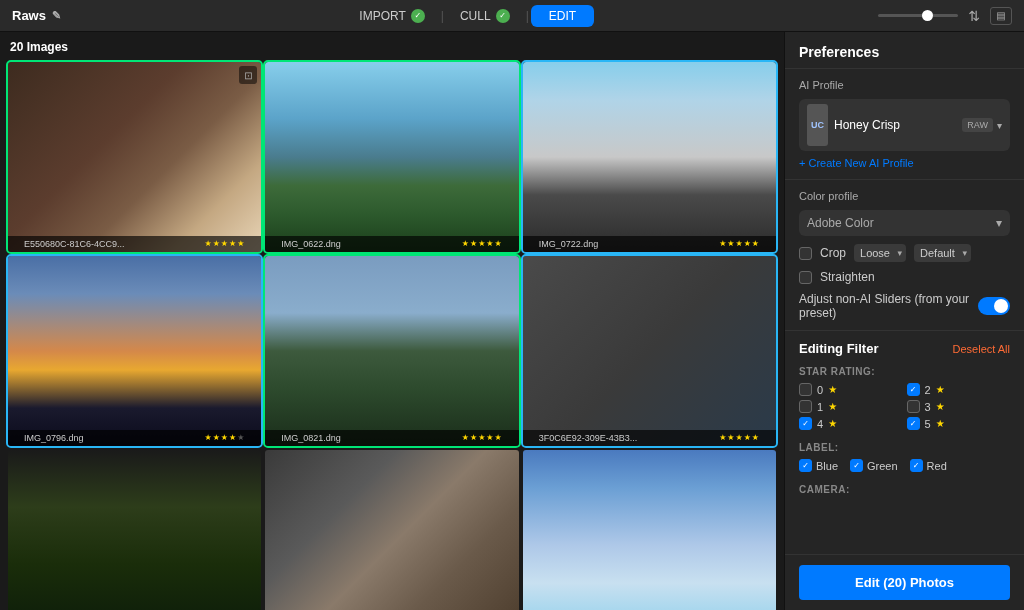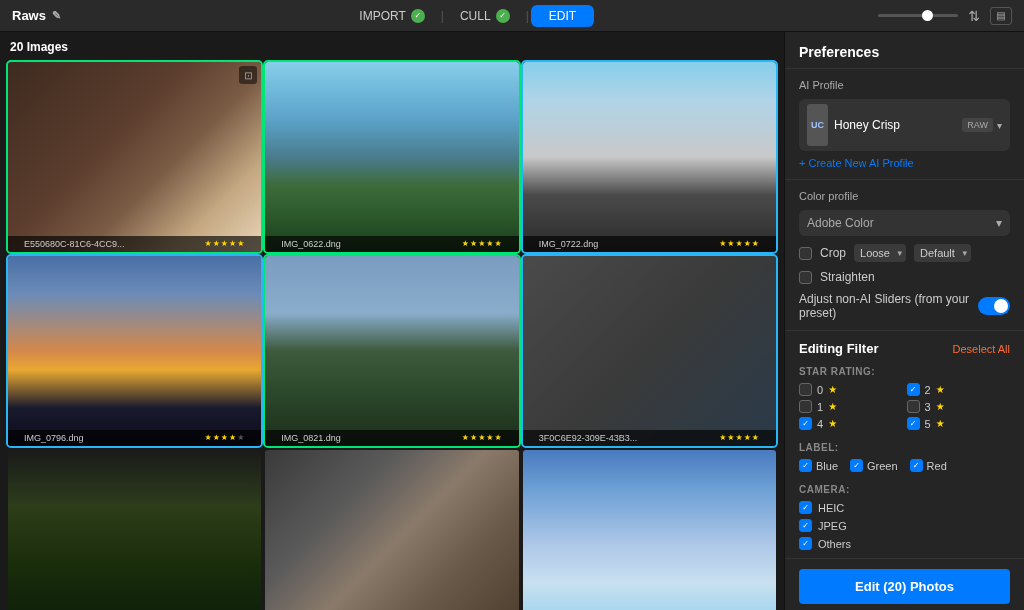--- a/index.html
+++ b/index.html
@@ -682,34 +682,20 @@
         </div>
         <div class="label-item">
           <div class="filter-checkbox checked label-check-red"></div>
           <span class="label-text">Red</span>
         </div>
       </div>
     </div>
 
     <div class="filter-section">
       <div class="filter-section-label">CAMERA:</div>
-      <div class="camera-row">
-        <div class="camera-item">
-          <div class="filter-checkbox checked"></div>
-          <span class="camera-label">HEIC</span>
-        </div>
-        <div class="camera-item">
-          <div class="filter-checkbox checked"></div>
-          <span class="camera-label">JPEG</span>
-        </div>
-        <div class="camera-item">
-          <div class="filter-checkbox checked"></div>
-          <span class="camera-label">Others</span>
-        </div>
-      </div>
     </div>
 
     <div class="pref-bottom">
       <button class="edit-btn">Edit (20) Photos</button>
     </div>
   </div>
 
 </div>
 
 </body></html>

